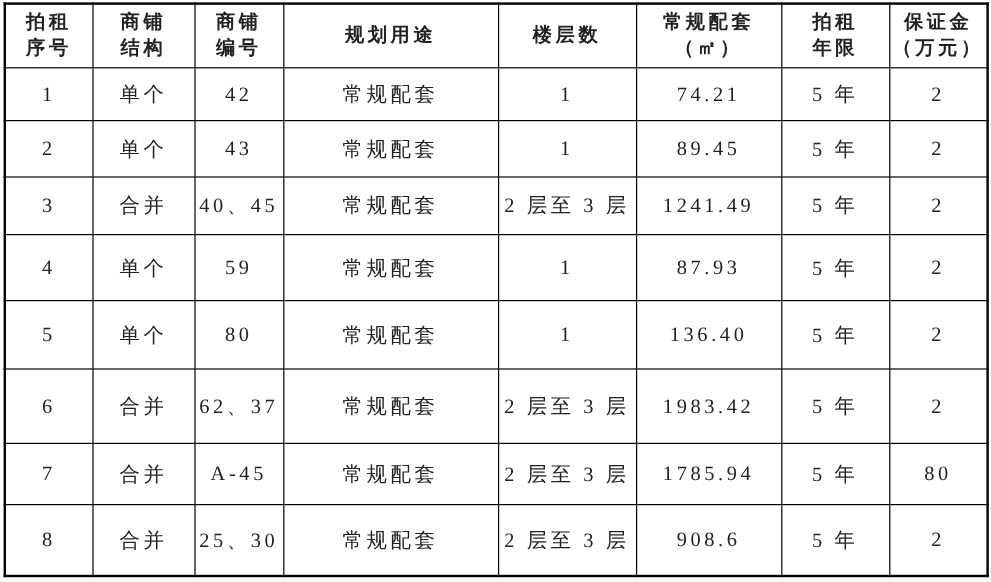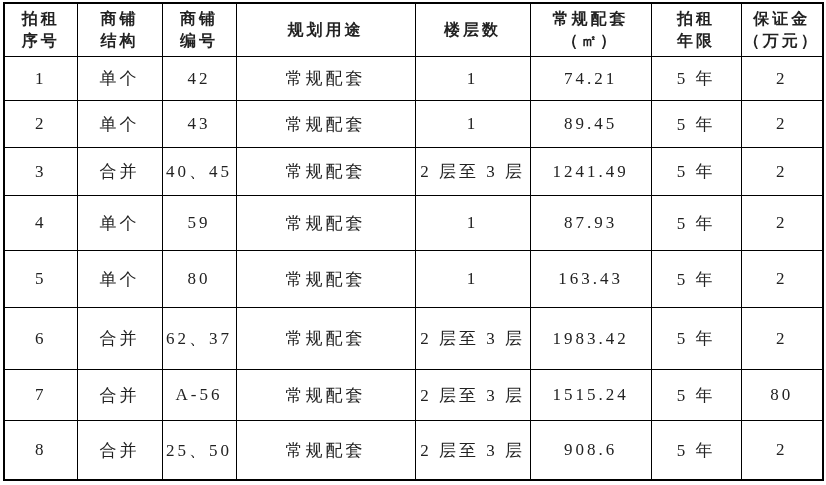--- a/index.html
+++ b/index.html
@@ -138,48 +138,48 @@
           <td>87.93</td>
           <td>5 年</td>
           <td>2</td>
         </tr>
         <tr>
           <td>5</td>
           <td>单个</td>
           <td>80</td>
           <td>常规配套</td>
           <td>1</td>
-          <td>163.43</td>
+          <td>136.40</td>
           <td>5 年</td>
           <td>2</td>
         </tr>
         <tr>
           <td>6</td>
           <td>合并</td>
           <td>62、37</td>
           <td>常规配套</td>
           <td>2 层至 3 层</td>
           <td>1983.42</td>
           <td>5 年</td>
           <td>2</td>
         </tr>
         <tr>
           <td>7</td>
           <td>合并</td>
-          <td>A-56</td>
+          <td>A-45</td>
           <td>常规配套</td>
           <td>2 层至 3 层</td>
-          <td>1515.24</td>
+          <td>1785.94</td>
           <td>5 年</td>
           <td>80</td>
         </tr>
         <tr>
           <td>8</td>
           <td>合并</td>
-          <td>25、50</td>
+          <td>25、30</td>
           <td>常规配套</td>
           <td>2 层至 3 层</td>
           <td>908.6</td>
           <td>5 年</td>
           <td>2</td>
         </tr>
       </tbody>
   </table>
 </div>
 

